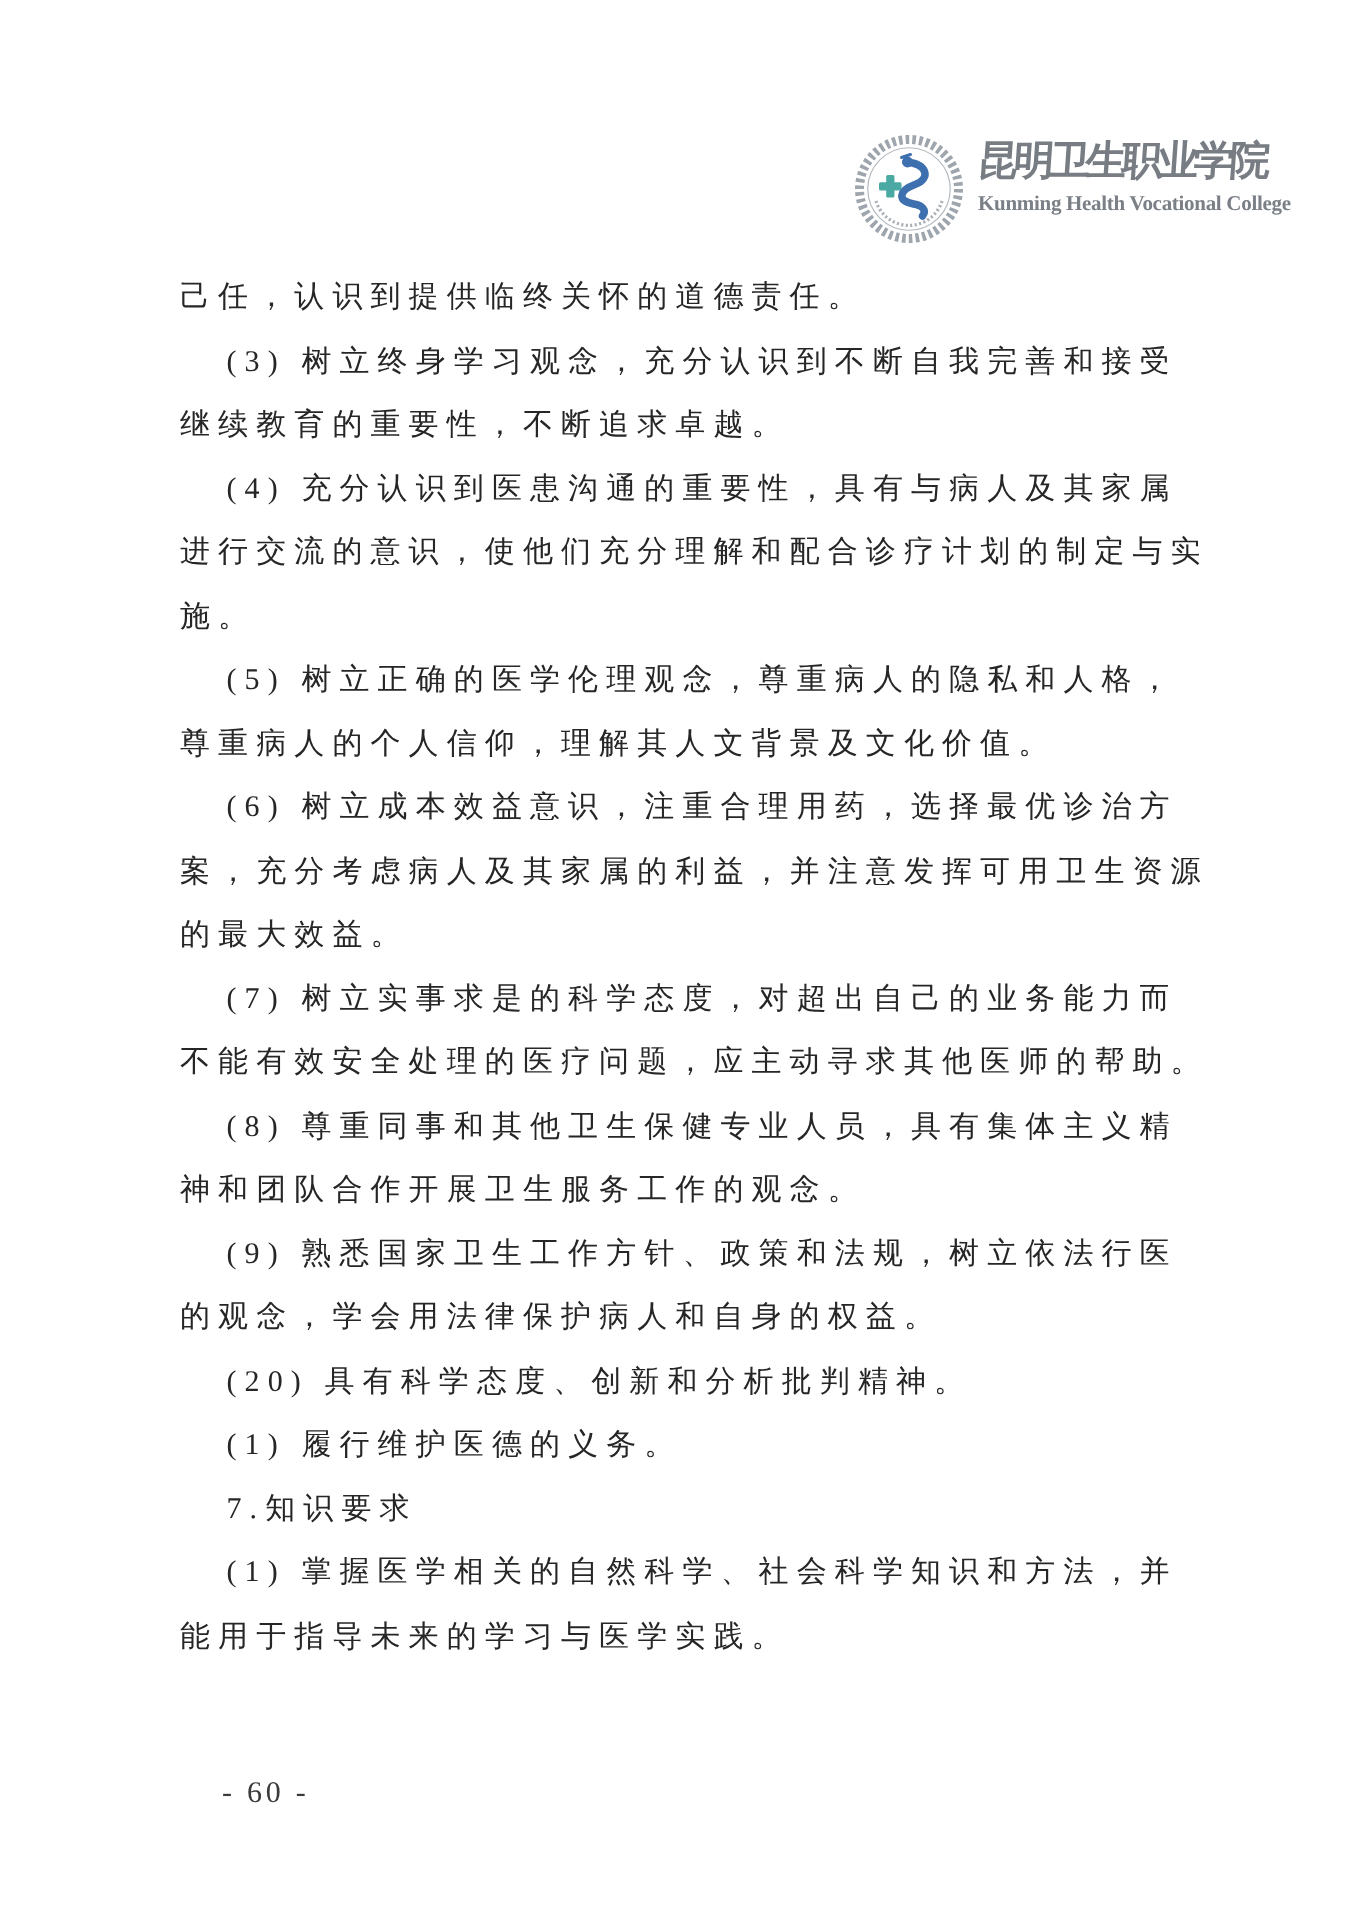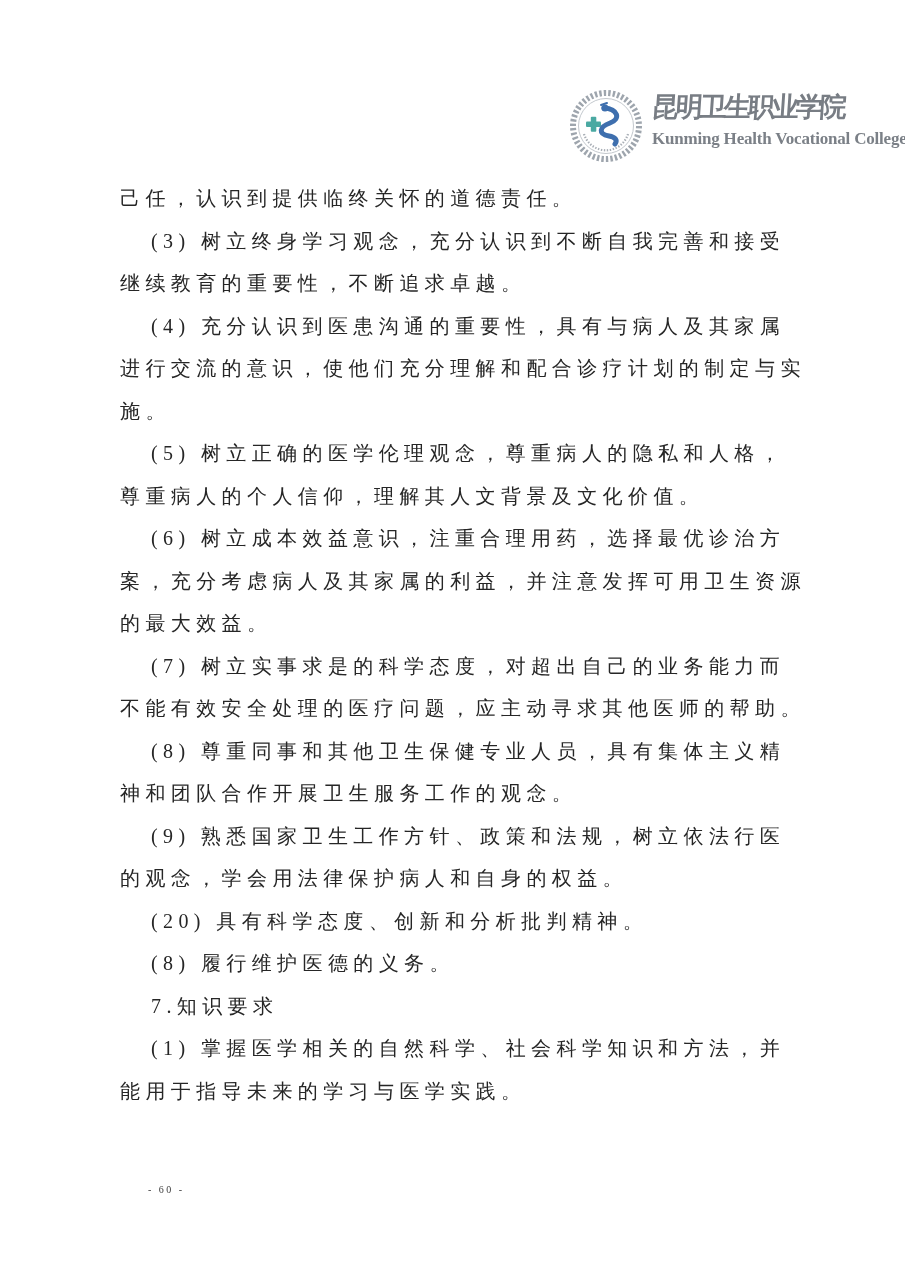--- a/index.html
+++ b/index.html
@@ -41,21 +41,21 @@
     font-size: 27px;
     font-weight: bold;
     color: #787d84;
     letter-spacing: -3px;
     white-space: nowrap;
     transform: skewX(-4deg);
     line-height: 34px;
   }
   .college-en {
     margin-top: 5px;
-    font-size: 17px;
+    font-size: 14px;
     font-weight: bold;
     color: #7b8087;
     letter-spacing: -0.2px;
     white-space: nowrap;
     font-family: "Liberation Serif", serif;
   }
 
   
   .doc-body {
     position: absolute;
@@ -74,21 +74,21 @@
   }
   .doc-body p.indent {
     text-indent: 31px;
   }
 
   
   .page-footer {
     position: absolute;
     left: 148px;
     top: 1184px;
-    font-size: 10px;
+    font-size: 20px;
     letter-spacing: 2.5px;
     color: #3a3a3a;
   }
 </style>
 </head>
 <body>
 
 <div class="page">
 
   <div class="header-logo">
@@ -119,21 +119,21 @@
   <div class="doc-body">
       <p class="no-indent">己任，认识到提供临终关怀的道德责任。</p>
       <p class="indent">(3) 树立终身学习观念，充分认识到不断自我完善和接受继续教育的重要性，不断追求卓越。</p>
       <p class="indent">(4) 充分认识到医患沟通的重要性，具有与病人及其家属进行交流的意识，使他们充分理解和配合诊疗计划的制定与实施。</p>
       <p class="indent">(5) 树立正确的医学伦理观念，尊重病人的隐私和人格，尊重病人的个人信仰，理解其人文背景及文化价值。</p>
       <p class="indent">(6) 树立成本效益意识，注重合理用药，选择最优诊治方案，充分考虑病人及其家属的利益，并注意发挥可用卫生资源的最大效益。</p>
       <p class="indent">(7) 树立实事求是的科学态度，对超出自己的业务能力而不能有效安全处理的医疗问题，应主动寻求其他医师的帮助。</p>
       <p class="indent">(8) 尊重同事和其他卫生保健专业人员，具有集体主义精神和团队合作开展卫生服务工作的观念。</p>
       <p class="indent">(9) 熟悉国家卫生工作方针、政策和法规，树立依法行医的观念，学会用法律保护病人和自身的权益。</p>
       <p class="indent">(20) 具有科学态度、创新和分析批判精神。</p>
-      <p class="indent">(8) 履行维护医德的义务。</p>
+      <p class="indent">(1) 履行维护医德的义务。</p>
       <p class="indent">7.知识要求</p>
       <p class="indent">(1) 掌握医学相关的自然科学、社会科学知识和方法，并能用于指导未来的学习与医学实践。</p>
     </div>
 
   <div class="page-footer">
     <span>- 60 -</span>
   </div>
 
 </div>
 

